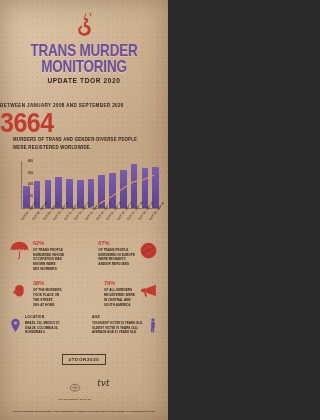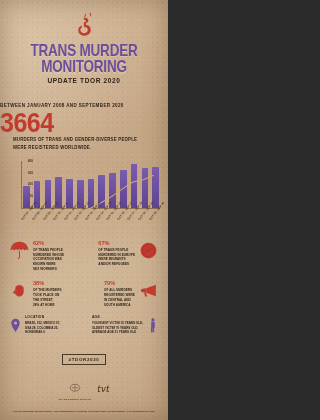--- a/index.html
+++ b/index.html
@@ -252,21 +252,20 @@
     border: 0.6px solid #4a3827;
     color: #2e2318;
     font-weight: bold;
     font-size: 4.4px;
     letter-spacing: 0.7px;
     padding: 2px 6px;
   }
   .logos {
     display: flex;
     justify-content: center;
-    align-items: center;
     gap: 6px;
     margin-top: 14px;
   }
   .logo-slot { text-align: center; }
   .logo-cap {
     font-size: 2.4px;
     color: #4a3827;
     letter-spacing: 0.2px;
     margin-top: 1px;
     font-weight: bold;

